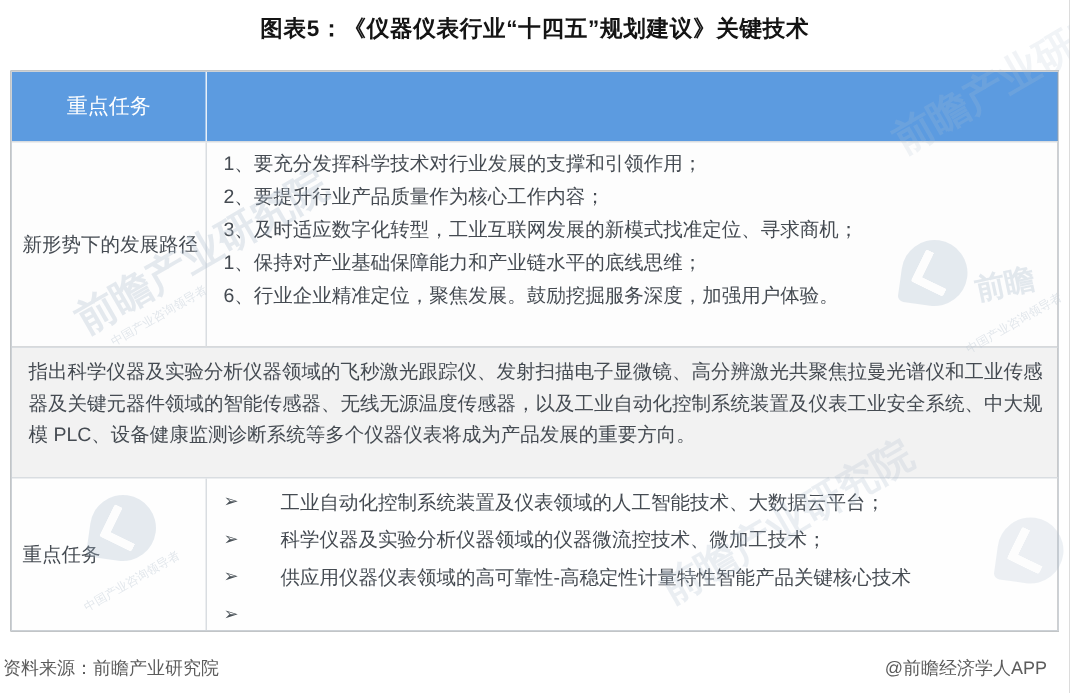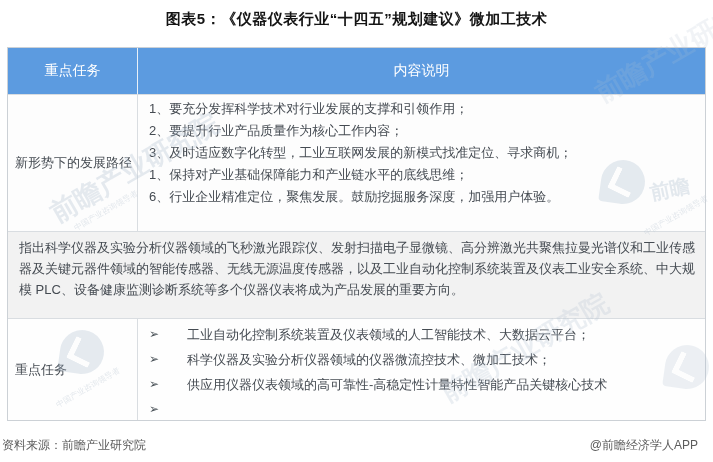--- a/index.html
+++ b/index.html
@@ -55,26 +55,25 @@
     border-left:6px solid #fdfdfd; border-bottom:6px solid #fdfdfd;
     border-radius:2px; transform:rotate(18deg);
   }
   .wm-brand { font-size:20px; font-weight:bold; opacity:0.35; transform:rotate(-12deg); white-space:nowrap; }
 </style>
 </head>
 <body>
 
 <div class="page">
 
-  <div class="fig-title">图表5：《仪器仪表行业“十四五”规划建议》微加工技术</div>
+  <div class="fig-title">图表5：《仪器仪表行业“十四五”规划建议》关键技术</div>
 
   <div class="table">
     <div class="thead">
       <div class="th th-task">重点任务</div>
-      <div class="th th-content">内容说明</div>
     </div>
 
     <div class="trow r1">
       <div class="td-task">新形势下的发展路径</div>
       <div class="td-content">
         <div class="line">1、要充分发挥科学技术对行业发展的支撑和引领作用；</div>
         <div class="line">2、要提升行业产品质量作为核心工作内容；</div>
         <div class="line">3、及时适应数字化转型，工业互联网发展的新模式找准定位、寻求商机；</div>
         <div class="line">1、保持对产业基础保障能力和产业链水平的底线思维；</div>
         <div class="line">6、行业企业精准定位，聚焦发展。鼓励挖掘服务深度，加强用户体验。</div>

